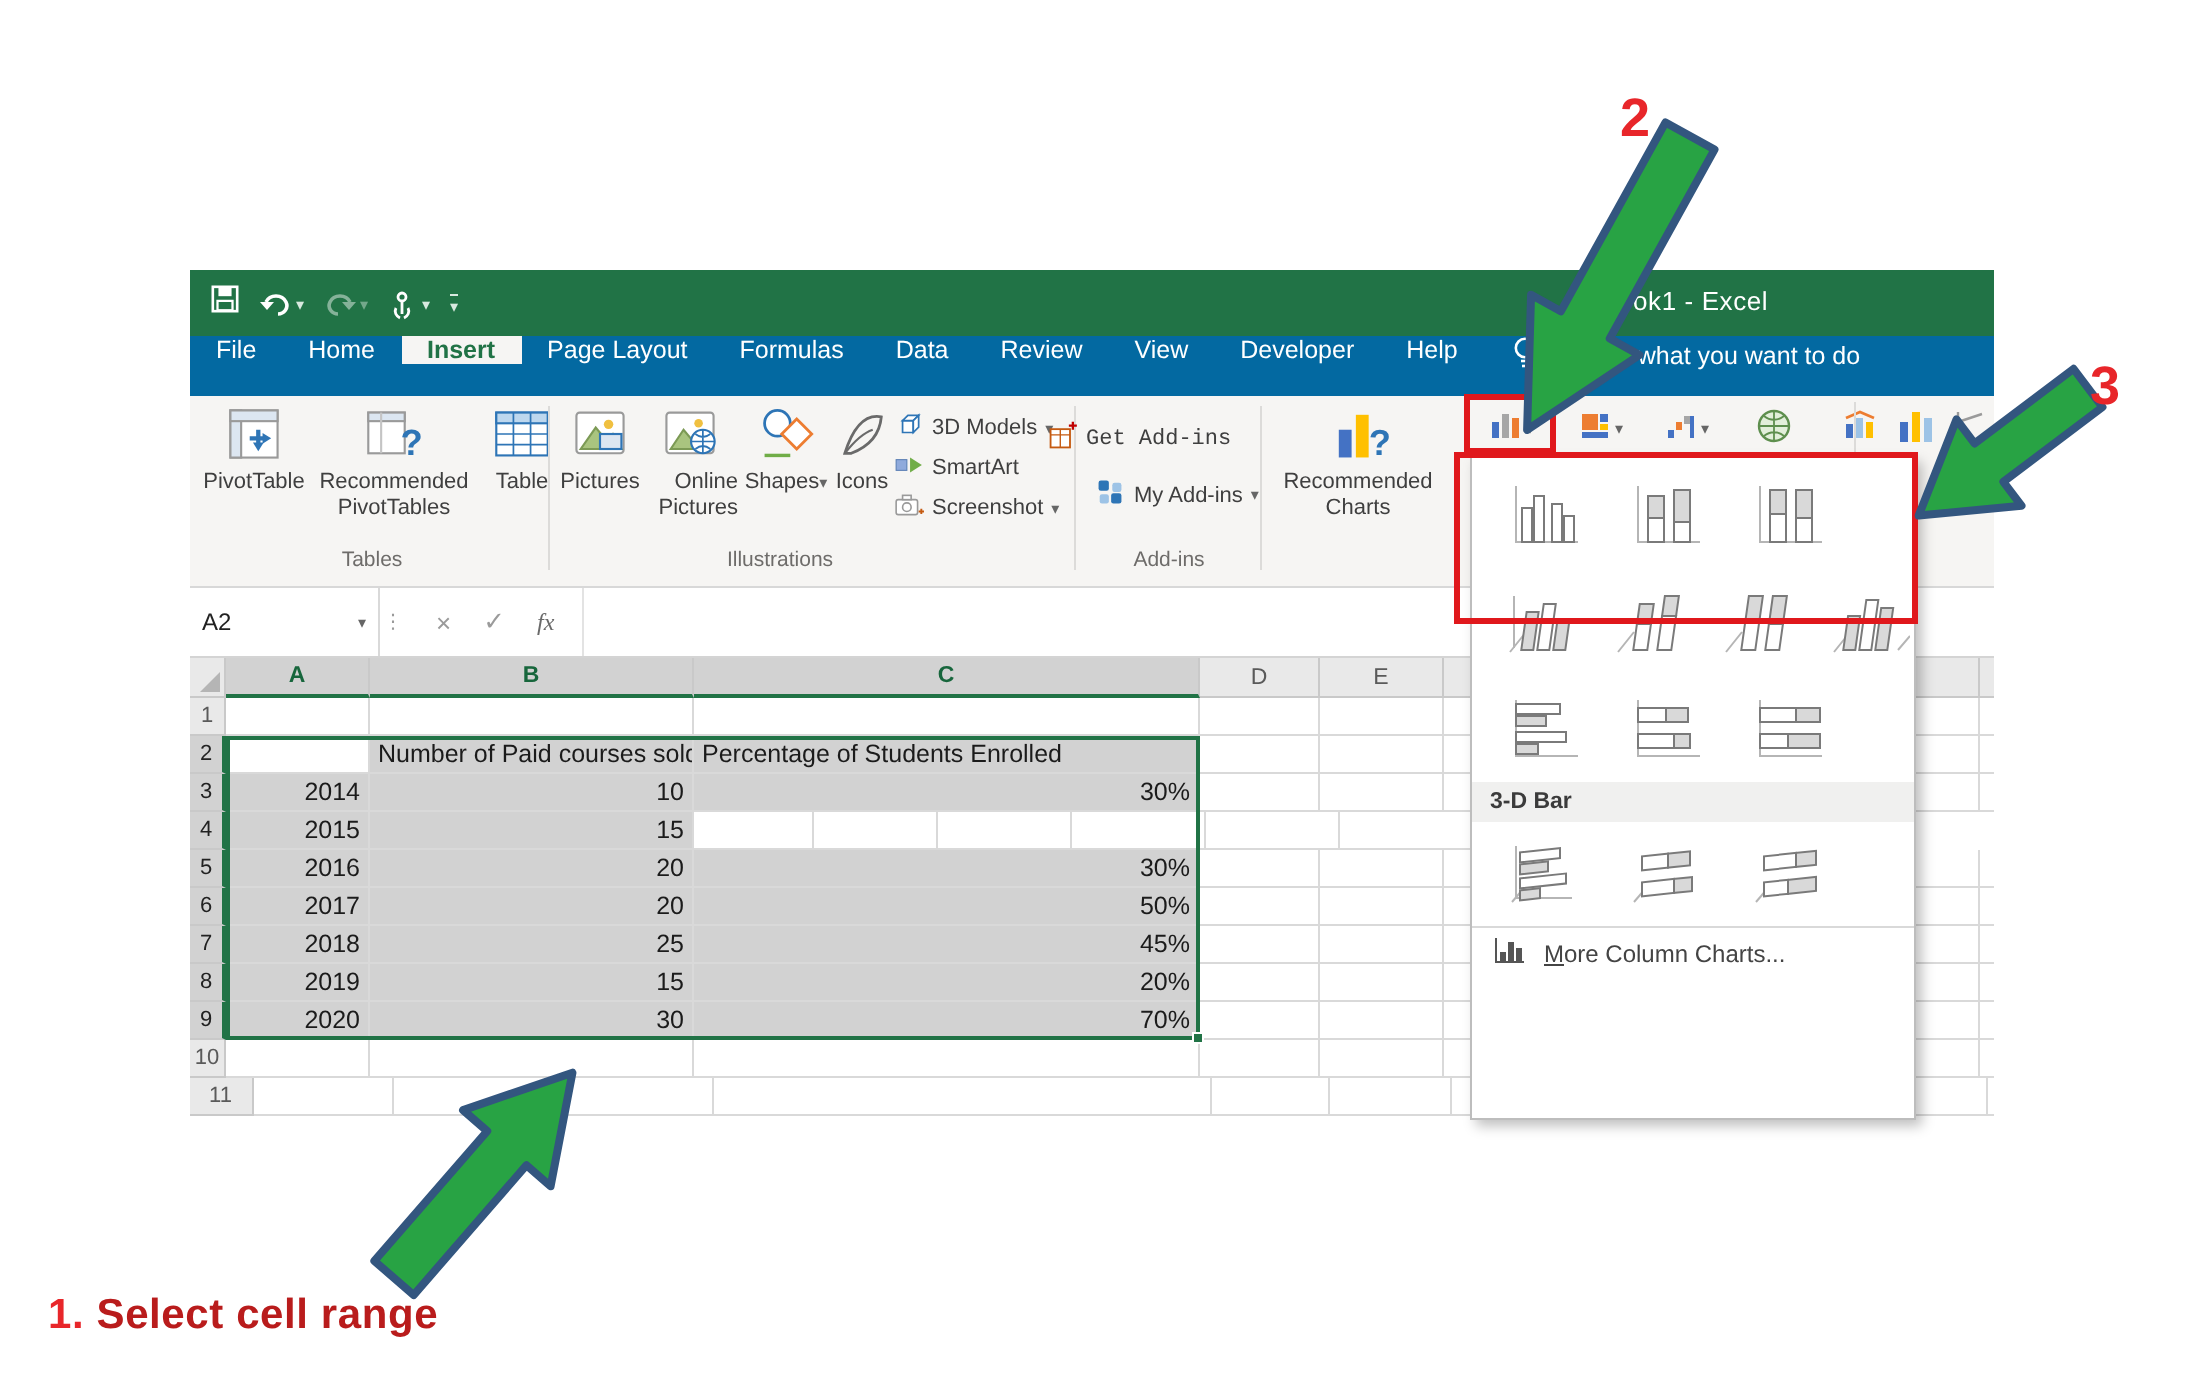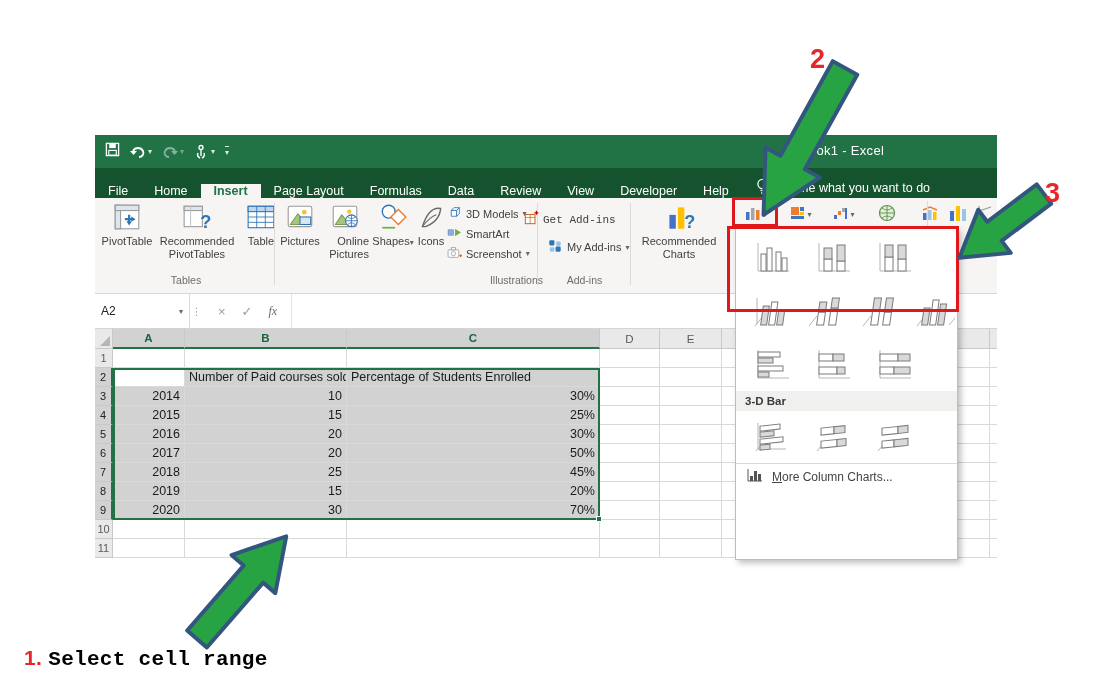--- a/index.html
+++ b/index.html
@@ -6,21 +6,21 @@
   html,body { background:#fff; }
   body { font-family:"Liberation Sans", sans-serif; }
   #stage { position:relative; width:1095px; height:697px; background:#fff; overflow:hidden; }
 
   
   .titlebar { position:absolute; left:95px; top:135px; width:902px; height:33px; background:#217346; }
   .qat { position:absolute; left:10px; top:7px; display:flex; align-items:center; gap:10px; }
   .qat .caret { color:#d8e9df; font-size:8px; font-family:"DejaVu Sans",sans-serif; }
   .win-title { position:absolute; left:705px; top:8px; color:#fff; font-size:13px; letter-spacing:.3px; }
 
-  .tabrow { position:absolute; left:95px; top:168px; width:902px; height:30px; background:#14532d; display:flex; align-items:flex-end; }
+  .tabrow { position:absolute; left:95px; top:168px; width:902px; height:30px; background:#0369a1; display:flex; align-items:flex-start; }
   .tab { color:#fff; font-size:12.5px; padding:0 13px; display:flex; align-items:center; cursor:default; }
   .tab.active { background:#f6f5f3; color:#217346; font-weight:bold; }
   .tellme { display:flex; align-items:center; gap:7px; color:#fff; font-size:12.5px; padding-left:14px; }
 
   
   .ribbon { position:absolute; left:95px; top:198px; width:902px; height:96px; background:#f6f5f3; border-bottom:1px solid #d8d8d8; font-size:11px; color:#444; }
   .rsep { position:absolute; top:5px; height:82px; width:1px; background:#dcdbd9; }
   .btn-lg { position:absolute; top:4px; text-align:center; line-height:1.15; color:#3f3f3f; }
   .btn-lg svg { display:block; margin:0 auto 3px auto; }
   .btn-sm { position:absolute; display:flex; align-items:center; gap:4px; color:#3f3f3f; white-space:nowrap; }
@@ -62,21 +62,21 @@
   .sec-icons.short { padding-top:6px; padding-bottom:6px; }
   .panel-footer { border-top:1px solid #d9d9d9; height:26px; display:flex; align-items:center; gap:9px; padding:0 11px; font-size:12px; color:#444; }
   .u { text-decoration:underline; }
 
   
   .redbox { position:absolute; border:3px solid #E0181C; z-index:60; pointer-events:none; }
   .stepnum { position:absolute; color:#E8262A; font-size:27px; font-weight:bold; z-index:80; }
   #arrows { position:absolute; left:0; top:0; width:1095px; height:697px; z-index:70; pointer-events:none; }
   .caption { position:absolute; left:24px; top:646px; font-size:21px; font-weight:bold; letter-spacing:.3px; }
   .caption .n { color:#E8262A; }
-  .caption .t { color:#000000;font-family:Liberation Mono, monospace; }
+  .caption .t { color:#b91c1c; }
 </style>
 </head>
 <body>
 
 <div id="stage">
 
   <div class="titlebar">
     <div class="qat">
       <span>
         <svg width="15" height="15" viewBox="0 0 16 16">
@@ -220,21 +220,21 @@
     <div class="btn-sm" style="left:352px;top:47px;">
       <span><svg width="15" height="15" viewBox="0 0 28 28">
             <rect x="2" y="9" width="20" height="14" rx="2" fill="#fff" stroke="#9a9a9a" stroke-width="1.5"></rect>
             <rect x="8" y="5" width="8" height="4" fill="#fff" stroke="#9a9a9a" stroke-width="1.5"></rect>
             <circle cx="12" cy="16" r="4" fill="none" stroke="#9a9a9a" stroke-width="1.5"></circle>
             <path d="M23,20 h5 M25.5,17.5 v5" stroke="#c55a11" stroke-width="1.8"></path>
           </svg></span>
       <span>Screenshot</span>
         <span class="caret">▾</span>
     </div>
-    <div class="grp-label" style="left:190px;width:258px;text-align:right;">Illustrations</div>
+    <div class="grp-label" style="left:166px;width:258px;">Illustrations</div>
     <div class="rsep" style="left:442px;"></div>
 
     <div class="btn-sm" style="left:428px;top:12px;font-family:Liberation Mono, monospace;">
       <span><svg width="16" height="16" viewBox="0 0 28 28">
             <rect x="4" y="8" width="17" height="16" fill="#fff" stroke="#c55a11" stroke-width="1.6"></rect>
             <path d="M4,13 h17 M12.5,8 v16" stroke="#c55a11" stroke-width="1.2"></path>
             <path d="M20,5 h7 M23.5,1.5 v7" stroke="#c00000" stroke-width="2"></path>
           </svg></span>
       <span>Get Add-ins</span>
     </div>
@@ -365,21 +365,20 @@
       <div class="cell gray num" style="width:162px;">10</div>
       <div class="cell gray num" style="width:253px;">30%</div>
       <div class="cell" style="width:60px;"></div>
       <div class="cell" style="width:62px;"></div>
       <div class="filler" style="width:275px;"></div>
     </div>
     <div class="row">
       <div class="cell rn sel" style="width:18px;">4</div>
       <div class="cell gray num" style="width:72px;">2015</div>
       <div class="cell gray num" style="width:162px;">15</div>
-      <div class="cell gray num" style="width:253px;">25%</div>
       <div class="cell" style="width:60px;"></div>
       <div class="cell" style="width:62px;"></div>
       <div class="filler" style="width:275px;"></div>
     </div>
     <div class="row">
       <div class="cell rn sel" style="width:18px;">5</div>
       <div class="cell gray num" style="width:72px;">2016</div>
       <div class="cell gray num" style="width:162px;">20</div>
       <div class="cell gray num" style="width:253px;">30%</div>
       <div class="cell" style="width:60px;"></div>
@@ -426,21 +425,21 @@
     <div class="row">
       <div class="cell rn" style="width:18px;">10</div>
       <div class="cell" style="width:72px;"></div>
       <div class="cell" style="width:162px;"></div>
       <div class="cell" style="width:253px;"></div>
       <div class="cell" style="width:60px;"></div>
       <div class="cell" style="width:62px;"></div>
       <div class="filler" style="width:275px;"></div>
     </div>
     <div class="row">
-      <div class="cell rn" style="width:18px;">11</div>
+      <div class="cell rn" style="width:32px;">11</div>
       <div class="cell" style="width:72px;"></div>
       <div class="cell" style="width:162px;"></div>
       <div class="cell" style="width:253px;"></div>
       <div class="cell" style="width:60px;"></div>
       <div class="cell" style="width:62px;"></div>
       <div class="filler" style="width:275px;"></div>
     </div>
 
     <div class="sel-outline">
       <div class="fill-handle"></div>

